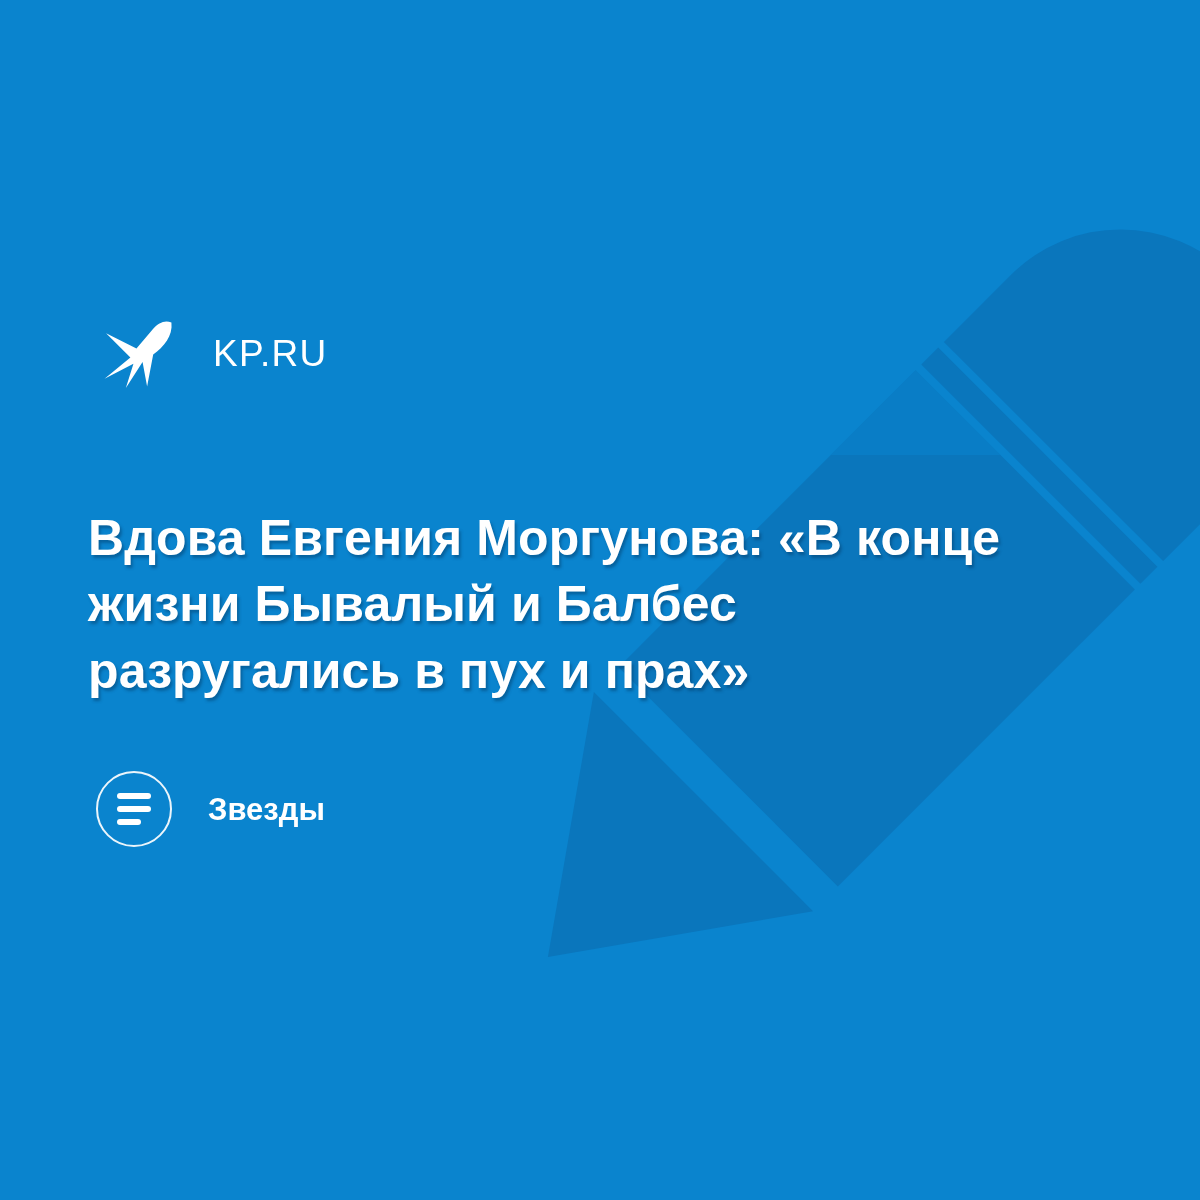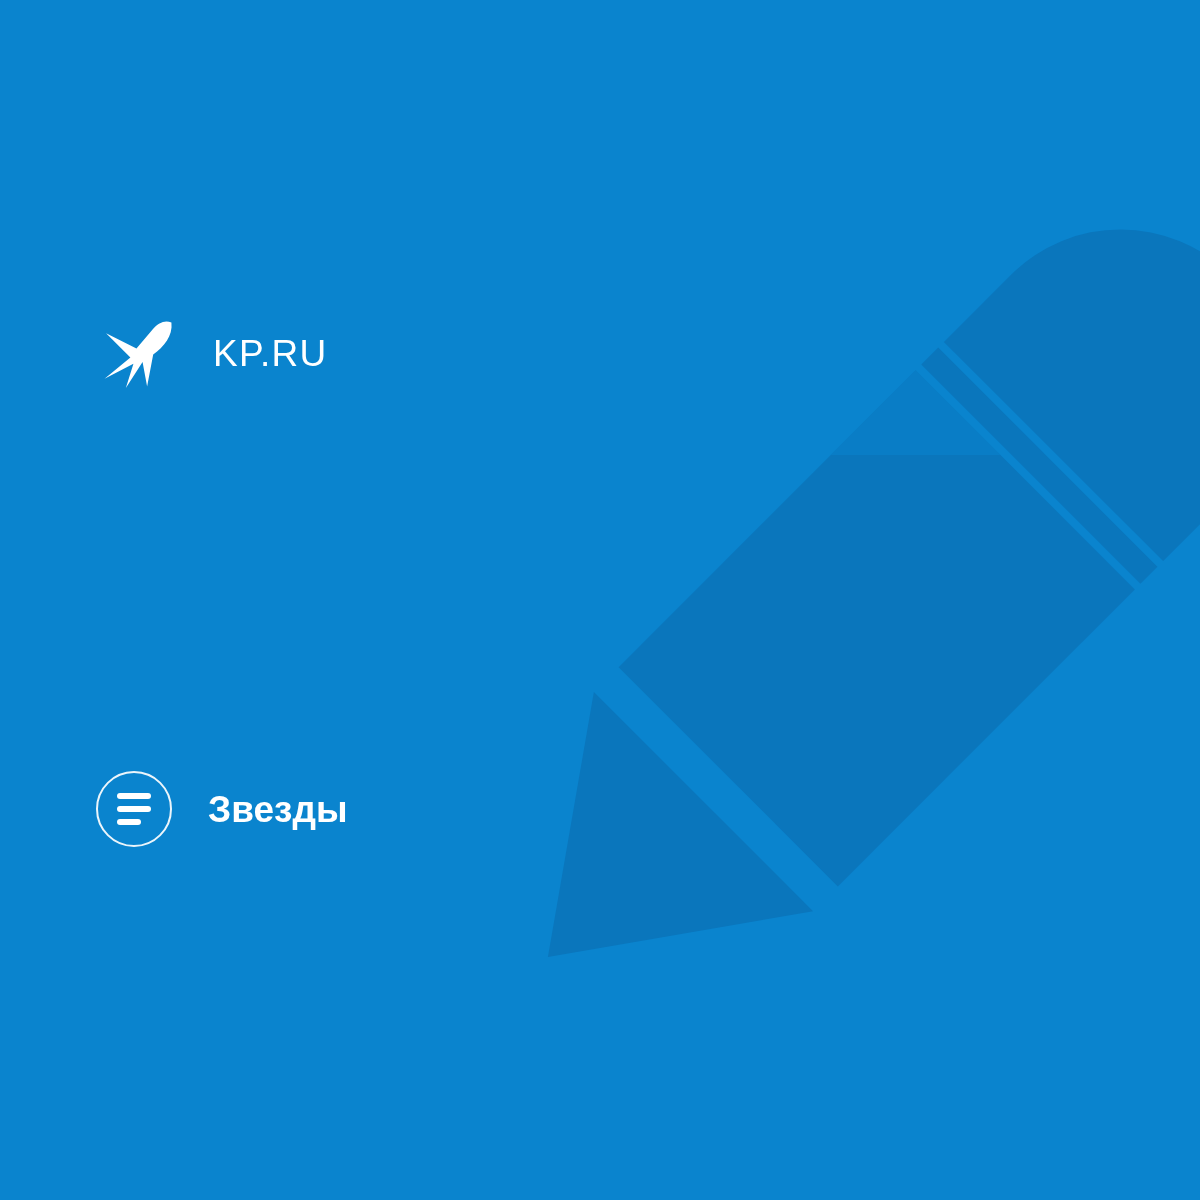--- a/index.html
+++ b/index.html
@@ -92,21 +92,21 @@
   #category-icon-circle .bar {
     height: 6px;
     background: #ffffff;
     border-radius: 3px;
   }
   #category-icon-circle .bar.b1 { width: 34px; }
   #category-icon-circle .bar.b2 { width: 34px; }
   #category-icon-circle .bar.b3 { width: 24px; margin-right: 10px; }
   #category-label {
     color: #ffffff;
-    font-size: 37px;
+    font-size: 31px;
     font-weight: bold;
     line-height: 1;
     white-space: nowrap;
   }
 </style>
 </head>
 <body>
 
 <div id="card">
 
@@ -140,20 +140,21 @@
                L 44 64
                L 34 96
                L 56 62
                L 62 94
                L 70 52
                C 84 42 96 28 94 10 Z"></path>
     </svg>
     <div id="logo-text">KP.RU</div>
   </div>
 
+  <h1 id="headline">Вдова Евгения Моргунова: «В конце жизни Бывалый и Балбес разругались в пух и прах»</h1>
 
   <div id="category-row">
     <div id="category-icon-circle">
       <span class="bar b1"></span>
       <span class="bar b2"></span>
       <span class="bar b3"></span>
     </div>
     <div id="category-label">Звезды</div>
   </div>
 

